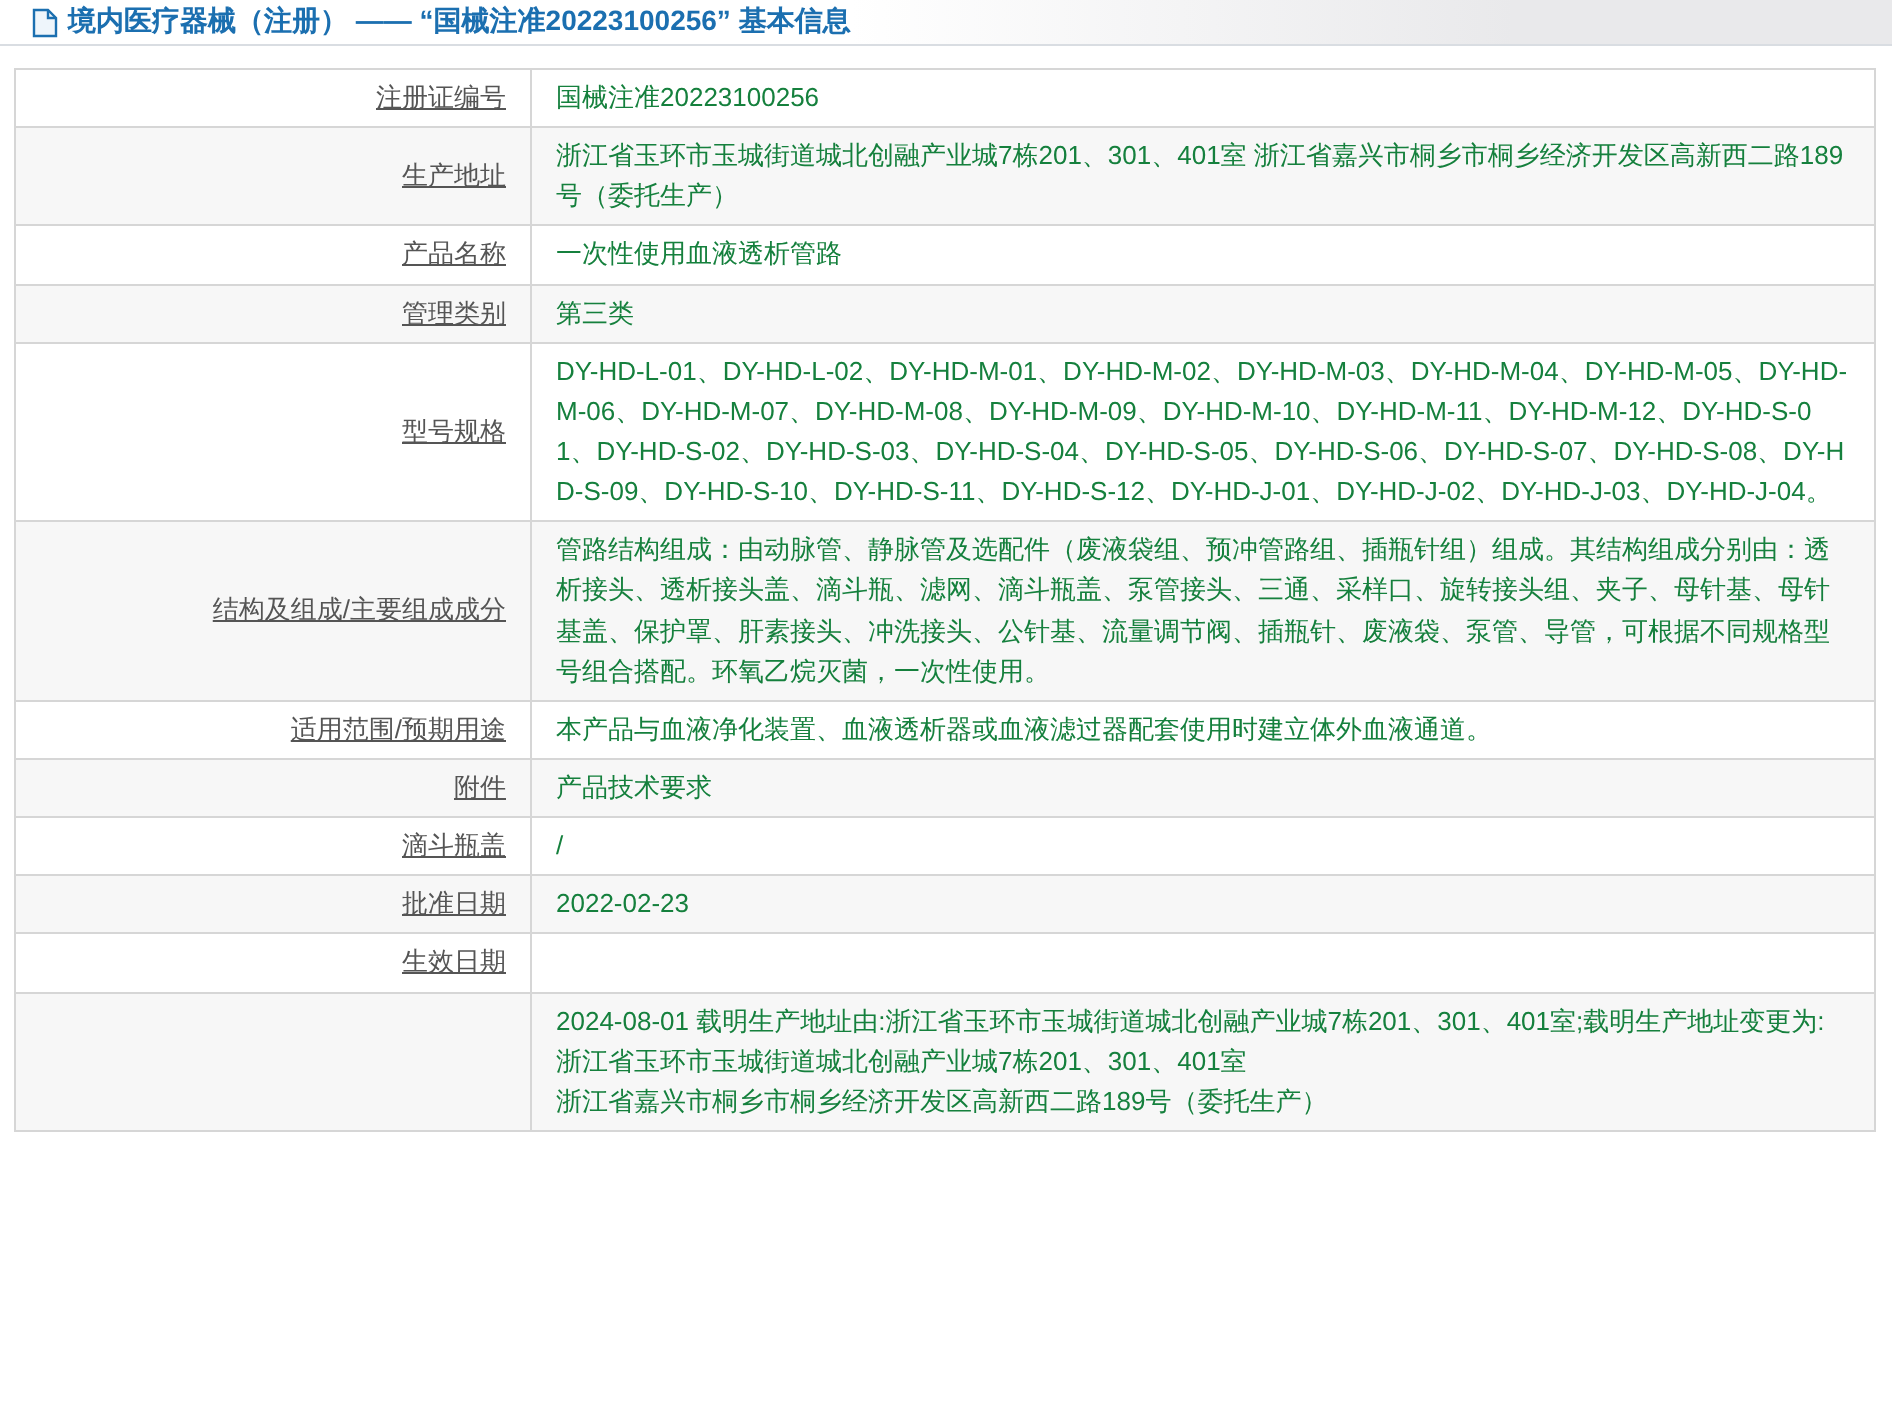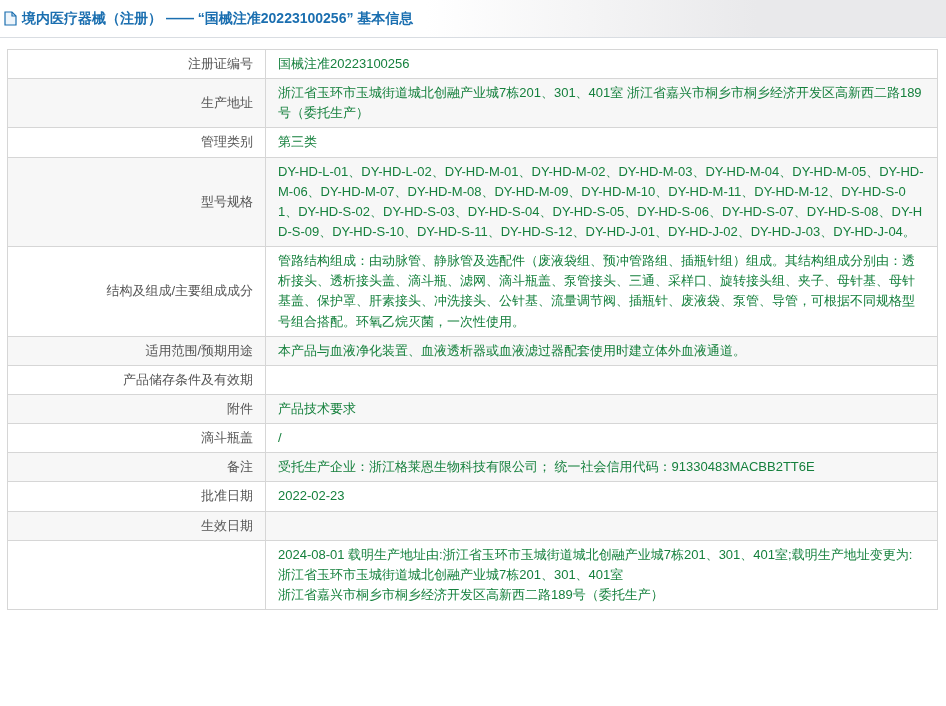--- a/index.html
+++ b/index.html
@@ -6,25 +6,25 @@
   html, body { width: 946px; height: 706px; }
   body {
     font-family: "Liberation Sans", "DejaVu Sans", sans-serif;
     background: #ffffff;
     color: #595959;
     display: flex;
     flex-direction: column;
     overflow: hidden;
   }
   .header-band {
-    height: 38px;
+    height: 23px;
     flex: 0 0 auto;
     display: flex;
     align-items: center;
-    padding: 0 10px 0 4px;
+    padding: 0 10px 0 16px;
     background: linear-gradient(to right, #ffffff 0%, #ffffff 45%, #e9e9eb 80%, #e9e9eb 100%);
     border-bottom: 1px solid #d9dde2;
   }
   .doc-icon {
     width: 13px; height: 15px;
     display: inline-block;
     margin-right: 5px;
     flex: 0 0 auto;
   }
   .page-title {
@@ -49,20 +49,21 @@
     border: 1px solid #d6d6d6;
     font-size: 13px;
     line-height: 1.55;
     padding: 4px 12px;
     vertical-align: middle;
   }
   td.label-cell {
     width: 258px;
     text-align: right;
     color: #555555;
+    text-decoration: underline;
   }
   td.value-cell {
     color: #15803d;
     white-space: pre-line;
     word-break: break-all;
   }
 </style>
 </head>
 <body>
 
@@ -81,50 +82,46 @@
     <tbody>
         <tr>
           <td class="label-cell"><span>注册证编号</span></td>
           <td class="value-cell"><span>国械注准20223100256</span></td>
         </tr>
         <tr>
           <td class="label-cell"><span>生产地址</span></td>
           <td class="value-cell"><span>浙江省玉环市玉城街道城北创融产业城7栋201、301、401室 浙江省嘉兴市桐乡市桐乡经济开发区高新西二路189号（委托生产）</span></td>
         </tr>
         <tr>
+          <td class="label-cell"><span>产品名称</span></td>
+          <td class="value-cell"><span>一次性使用血液透析管路</span></td>
+        </tr>
+        <tr>
           <td class="label-cell"><span>管理类别</span></td>
           <td class="value-cell"><span>第三类</span></td>
         </tr>
         <tr>
           <td class="label-cell"><span>型号规格</span></td>
           <td class="value-cell"><span>DY-HD-L-01、DY-HD-L-02、DY-HD-M-01、DY-HD-M-02、DY-HD-M-03、DY-HD-M-04、DY-HD-M-05、DY-HD-M-06、DY-HD-M-07、DY-HD-M-08、DY-HD-M-09、DY-HD-M-10、DY-HD-M-11、DY-HD-M-12、DY-HD-S-01、DY-HD-S-02、DY-HD-S-03、DY-HD-S-04、DY-HD-S-05、DY-HD-S-06、DY-HD-S-07、DY-HD-S-08、DY-HD-S-09、DY-HD-S-10、DY-HD-S-11、DY-HD-S-12、DY-HD-J-01、DY-HD-J-02、DY-HD-J-03、DY-HD-J-04。</span></td>
         </tr>
         <tr>
           <td class="label-cell"><span>结构及组成/主要组成成分</span></td>
           <td class="value-cell"><span>管路结构组成：由动脉管、静脉管及选配件（废液袋组、预冲管路组、插瓶针组）组成。其结构组成分别由：透析接头、透析接头盖、滴斗瓶、滤网、滴斗瓶盖、泵管接头、三通、采样口、旋转接头组、夹子、母针基、母针基盖、保护罩、肝素接头、冲洗接头、公针基、流量调节阀、插瓶针、废液袋、泵管、导管，可根据不同规格型号组合搭配。环氧乙烷灭菌，一次性使用。</span></td>
         </tr>
         <tr>
           <td class="label-cell"><span>适用范围/预期用途</span></td>
           <td class="value-cell"><span>本产品与血液净化装置、血液透析器或血液滤过器配套使用时建立体外血液通道。</span></td>
         </tr>
         <tr>
-          <td class="label-cell"><span>产品储存条件及有效期</span></td>
-          <td class="value-cell"><span></span></td>
-        </tr>
-        <tr>
           <td class="label-cell"><span>附件</span></td>
           <td class="value-cell"><span>产品技术要求</span></td>
         </tr>
         <tr>
           <td class="label-cell"><span>滴斗瓶盖</span></td>
           <td class="value-cell"><span>/</span></td>
-        </tr>
-        <tr>
-          <td class="label-cell"><span>备注</span></td>
-          <td class="value-cell"><span>受托生产企业：浙江格莱恩生物科技有限公司； 统一社会信用代码：91330483MACBB2TT6E</span></td>
         </tr>
         <tr>
           <td class="label-cell"><span>批准日期</span></td>
           <td class="value-cell"><span>2022-02-23</span></td>
         </tr>
         <tr>
           <td class="label-cell"><span>生效日期</span></td>
           <td class="value-cell"><span></span></td>
         </tr>
         <tr>

